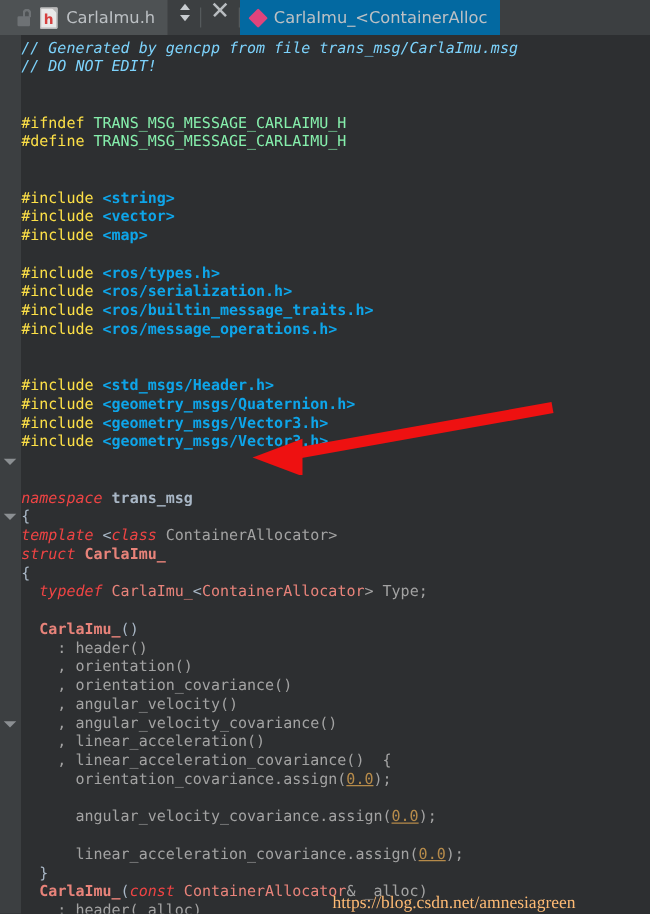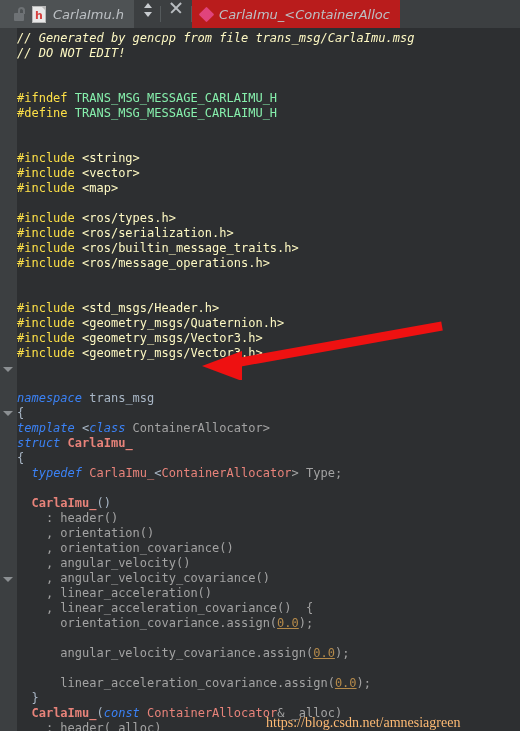--- a/index.html
+++ b/index.html
@@ -19,21 +19,21 @@
     display: flex; align-items: stretch;
   }
   .tab {
     display: flex; align-items: center;
     height: 28px; padding: 0 6px;
     font-family: "DejaVu Sans", sans-serif;
     font-size: 13px; color: #bcc0c4;
     white-space: nowrap;
   }
   .tab.active { background: #4e5254; }
-  .tab.inactive { background: #b91c1c; }
+  .tab.inactive { background: #0369a1; }
   .tab-sep { width: 1px; background: #555a5c; margin: 6px 0; }
 
   .lock-icon { width: 14px; height: 14px; margin: 0 6px 0 6px; position: relative; flex: none; }
   .lock-body {
     position: absolute; left: 2px; top: 6px;
     width: 10px; height: 8px; background: #6e7275; border-radius: 1px;
   }
   .lock-shackle {
     position: absolute; left: 6px; top: 0px;
     width: 7px; height: 7px;
@@ -53,21 +53,21 @@
     width: 0; height: 0;
     border-left: 5px solid transparent;
     border-top: 5px solid #b8b8b8;
   }
   .h-icon .letter {
     font-family: "DejaVu Sans", sans-serif;
     font-size: 11px; font-weight: bold; color: #d6403f;
     line-height: 14px;
   }
 
-  .tabname { margin-right: 4px; font-style: italic; }
+  .tabname { margin-right: 4px; }
 
   .spin-icon { width: 13px; height: 20px; position: relative; margin: 0 5px 0 8px; flex: none; }
   .spin-icon .up, .spin-icon .dn {
     position: absolute; left: 2px; width: 0; height: 0;
     border-left: 4px solid transparent; border-right: 4px solid transparent;
   }
   .spin-icon .up { top: 3px; border-bottom: 5px solid #c8ccd0; }
   .spin-icon .dn { bottom: 3px; border-top: 5px solid #c8ccd0; }
 
   .close-icon {
@@ -110,32 +110,32 @@
   .code {
     position: absolute; top: 3px; left: 0;
     font-family: "DejaVu Sans Mono", monospace;
     font-size: 12px; line-height: 15px;
     white-space: pre;
     color: #a9b7c6;
   }
   .ln { height: 15px; padding-left: 0px; }
 
   
-  .c-comment { color: #fef9c3; font-style: italic; }
+  .c-comment { color: #7dd3fc; font-style: italic; }
   .c-prep    { color: #fde047; }
   .c-prepdef { color: #86efac; }
-  .c-incl    { color: #fef9c3; }
-  .c-kw      { color: #3b82f6; font-style: italic; }
+  .c-incl    { color: #0ea5e9; font-weight: bold; }
+  .c-kw      { color: #ef4444; font-style: italic; }
   .c-type    { color: #e8837a; }
   .c-typeb   { color: #e8837a; font-weight: bold; }
   .c-plain   { color: #a3a3a3; }
   .c-punct   { color: #a9b7c6; }
   .c-num     { color: #b58a4a; text-decoration: underline; }
   .c-brace   { color: #a9b7c6; }
-  .c-bold    { font-weight: normal; margin-top: 12px; }
+  .c-bold    { font-weight: bold; margin-top: 12px; }
 
   
   .arrow-svg {
     position: absolute; top: 320px; left: 180px;
     width: 270px; height: 60px;
     pointer-events: none;
   }
 
   
   .watermark {

